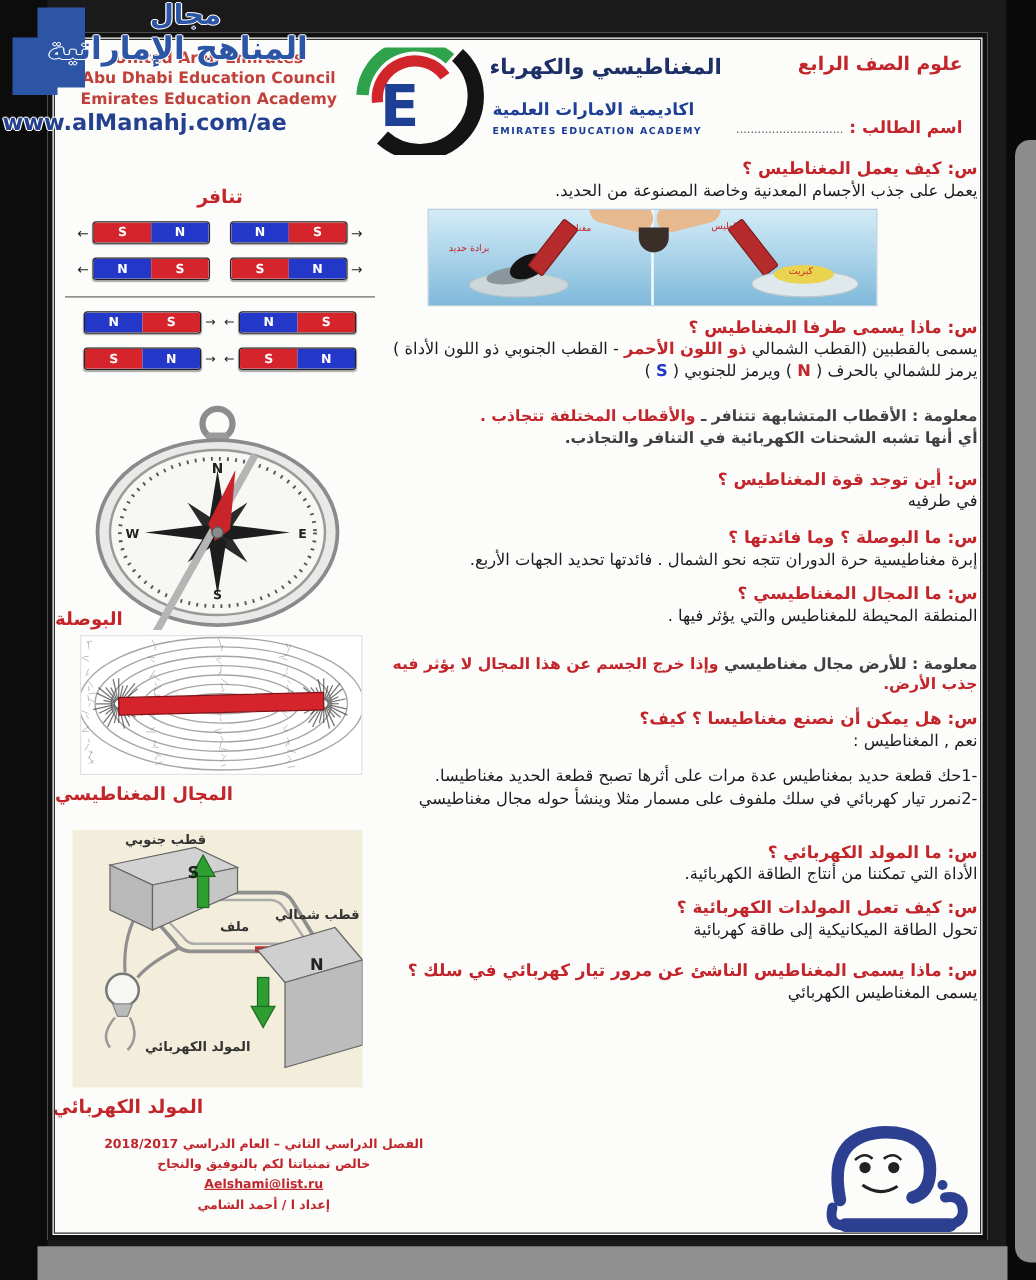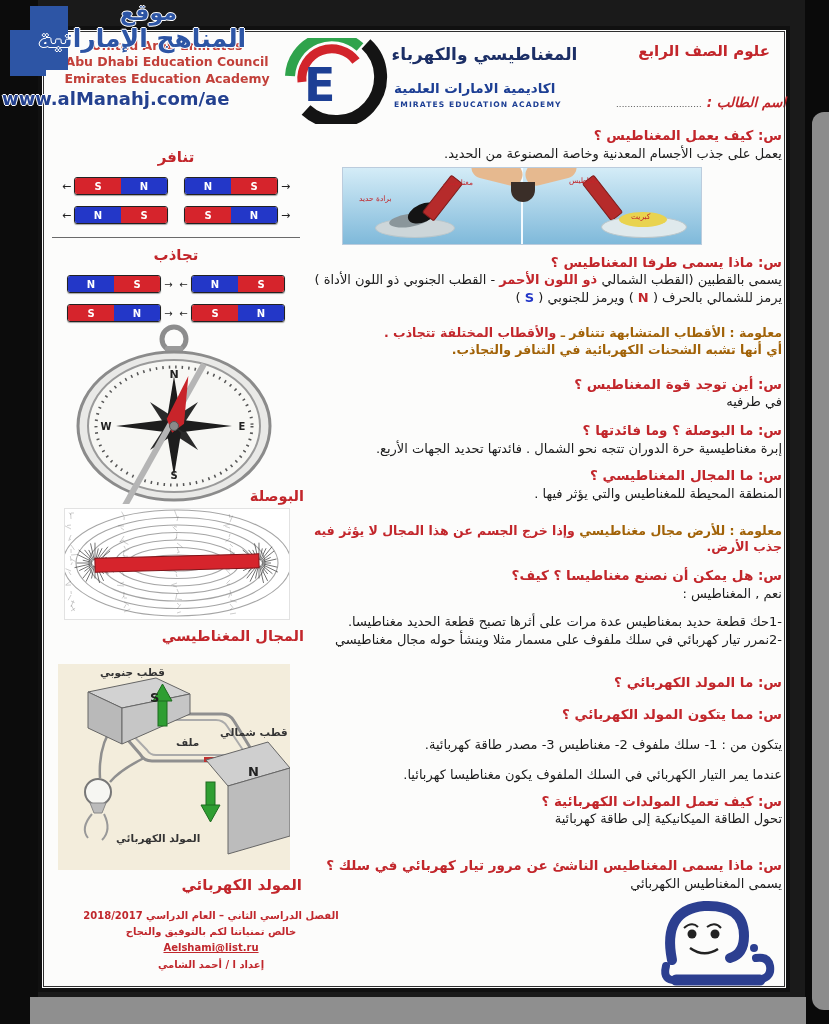--- a/index.html
+++ b/index.html
@@ -8,21 +8,21 @@
   .band-left{position:absolute;left:0;top:0;width:38px;height:100%;background:#0c0c0c;}
   .band-right{position:absolute;right:0;top:0;width:24px;height:100%;background:#0a0a0a;}
   .device-edge{position:absolute;right:0;top:112px;width:17px;height:898px;background:#8c8c8c;border-radius:12px 0 0 12px;}
   .band-bottom{position:absolute;left:30px;top:997px;width:776px;height:27px;background:#8f8f8f;}
   
   .page{position:absolute;left:38px;top:26px;width:752px;height:966px;background:#fcfcfb;border:4px solid #101010;box-sizing:border-box;}
   .page::after{content:"";position:absolute;inset:1px;border:1.5px solid #2f2f2f;pointer-events:none;}
   .abs{position:absolute;}
   
   .grade{right:16px;top:12px;font-weight:bold;color:#c2262b;font-size:15px;direction:rtl;}
-  .student{right:0;top:64px;direction:rtl;color:#c2262b;font-weight:bold;font-size:13.5px;white-space:nowrap;font-style:italic;}
+  .student{right:16px;top:64px;direction:rtl;color:#c2262b;font-weight:bold;font-size:13.5px;white-space:nowrap;}
   .student .dots{color:#555;font-size:9px;letter-spacing:1px;font-weight:normal;}
   .doc-title{left:330px;top:14px;width:225px;text-align:center;font-weight:bold;font-size:17px;color:#1c2f66;}
   .logo{left:238px;top:8px;width:115px;height:86px;}
   .logo .eletter{position:absolute;left:24px;top:24px;font-size:46px;font-weight:900;color:#1d3f94;line-height:1;}
   .academy-ar{left:352px;top:50px;width:190px;font-size:13.5px;font-weight:bold;color:#1d3f94;direction:rtl;text-align:left;}
   .academy-en{left:352px;top:70px;width:220px;font-size:7.6px;font-weight:bold;color:#1d3f94;letter-spacing:1.1px;}
   .council{left:15px;top:8px;width:220px;text-align:center;color:#c2403a;font-weight:bold;font-size:12.5px;line-height:1.3;}
   
   .plus1{position:absolute;left:30px;top:6px;width:38px;height:64px;background:#2d55a5;z-index:9;}
   .plus2{position:absolute;left:10px;top:30px;width:36px;height:46px;background:#2d55a5;z-index:9;}
@@ -35,35 +35,35 @@
   
   .magdiag{left:8px;top:118px;width:252px;}
   .mag-title{text-align:center;color:#c2262b;font-weight:bold;font-size:15px;}
   .mag-row{display:flex;align-items:center;justify-content:center;margin-top:11px;}
   .magnet{display:flex;border:1px solid #222;border-radius:3px;overflow:hidden;box-shadow:0 1px 1px rgba(0,0,0,.35);}
   .mag-half{width:46px;height:16px;color:#fff;font-size:10px;font-weight:bold;display:flex;align-items:center;justify-content:center;}
   .mag-arrow{font-size:11px;color:#222;width:15px;text-align:center;}
   .mag-gap{width:16px;}
   .mag-mid{width:15px;font-size:10px;color:#222;text-align:center;}
   .mag-divider{border-top:1.5px solid #6a6a6a;margin:13px 2px 8px;}
-  .side-label{width:260px;text-align:right;color:#c2262b;font-weight:bold;font-size:14.5px;direction:rtl;}
+  .side-label{width:260px;text-align:left;color:#c2262b;font-weight:bold;font-size:14.5px;direction:rtl;}
   .compass-wrap{left:22px;top:294px;width:220px;height:180px;}
   .field-wrap{left:22px;top:478px;width:224px;height:110px;background:#ffffff;border:1px solid #e2e2e2;}
   .gen-wrap{left:16px;top:634px;width:232px;height:206px;background:#f3eddc;}
   .gen-label-ar{position:absolute;font-size:10.5px;font-weight:bold;color:#333;direction:rtl;white-space:nowrap;}
   .pfooter{left:6px;top:878px;width:326px;text-align:center;color:#c0272c;font-weight:bold;font-size:10px;line-height:1.62;direction:rtl;}
   .pfooter a{color:#c0272c;}
   .mascot{left:600px;top:866px;width:140px;height:95px;}
   .sr{position:absolute;opacity:0;font-size:2px;}
   
   .main{position:absolute;left:258px;top:96px;width:482px;direction:rtl;text-align:right;line-height:1.38;}
   .q{font-weight:bold;color:#c2262b;font-size:13.5px;}
   .a{color:#1b1b1b;font-size:13px;}
   .info{font-size:12.5px;font-weight:bold;line-height:1.35;}
-  .green{color:#a16207;}
+  .green{color:#404040;}
   .redtxt{color:#c2262b;}
   .bluetxt{color:#2337c8;font-weight:bold;}
   .redletter{color:#c2262b;font-weight:bold;}
   
   .photo{position:relative;width:358px;height:76px;margin:4px 80px 6px 0;background:linear-gradient(#d4ecf7,#7fb9da);overflow:hidden;border:1px solid #bcd;}
   .photo .divider{position:absolute;left:178px;top:0;width:2px;height:100%;background:#f4fbff;}
   .ph-label{position:absolute;font-size:7.5px;color:#c2262b;direction:rtl;white-space:nowrap;}
   .hand{position:absolute;width:52px;height:22px;background:#e6b98f;border-radius:12px;}
   .magbar{position:absolute;width:13px;height:46px;background:#b62b2b;border:1px solid #7e1d1d;border-radius:2px;}
   .plate{position:absolute;background:#dfe9ec;border:1px solid #b9c6cb;border-radius:50%;}
@@ -130,21 +130,20 @@
         </span>
         <span class="mag-gap"></span>
         <span class="magnet">
           <span class="mag-half" style="background: rgb(214, 36, 44);">S</span>
           <span class="mag-half" style="background: rgb(35, 55, 200);">N</span>
         </span>
         <span class="mag-arrow">→</span>
       </div>
 
       <div class="mag-divider"></div>
-      <div class="mag-title">تجاذب</div>
 
       <div class="mag-row">
         <span class="magnet">
           <span class="mag-half" style="background: rgb(35, 55, 200);">N</span>
           <span class="mag-half" style="background: rgb(214, 36, 44);">S</span>
         </span>
         <span class="mag-mid">→</span>
         <span class="mag-mid">←</span>
         <span class="magnet">
           <span class="mag-half" style="background: rgb(35, 55, 200);">N</span>
@@ -453,34 +452,30 @@
 
       <div style="margin-top:10px;">
         <div class="q">س: هل يمكن أن نصنع مغناطيسا ؟ كيف؟</div>
         <div class="a">نعم , المغناطيس :</div>
         <div class="a" style="margin-top:10px;">-1حك قطعة حديد بمغناطيس عدة مرات على أثرها تصبح قطعة الحديد مغناطيسا.</div>
         <div class="a">-2نمرر تيار كهربائي في سلك ملفوف على مسمار مثلا وينشأ حوله مجال مغناطيسي</div>
       </div>
 
       <div style="margin-top:24px;">
         <div class="q">س: ما المولد الكهربائي ؟</div>
-      </div>
-
-      <div style="margin-top:14px;">
-        <div class="q">س: مما يتكون المولد الكهربائي ؟</div>
-        <div class="a" style="margin-top:12px;">يتكون من : 1- سلك ملفوف 2- مغناطيس 3- مصدر طاقة كهربائية.</div>
-        <div class="a" style="margin-top:12px;">عندما يمر التيار الكهربائي في السلك الملفوف يكون مغناطيسا كهربائيا.</div>
-      </div>
+        <div class="a">الأداة التي تمكننا من أنتاج الطاقة الكهربائية.</div>
+      </div>
+
 
       <div style="margin-top:8px;">
         <div class="q">س: كيف تعمل المولدات الكهربائية ؟</div>
         <div class="a">تحول الطاقة الميكانيكية إلى طاقة كهربائية</div>
       </div>
 
-      <div style="margin-top:28px;">
+      <div style="margin-top:14px;">
         <div class="q">س: ماذا يسمى المغناطيس الناشئ عن مرور تيار كهربائي في سلك ؟</div>
         <div class="a">يسمى المغناطيس الكهربائي</div>
       </div>
     </div>
 
     <div class="abs mascot">
       <svg width="140" height="95" viewBox="0 0 140 95">
         <g stroke="#2c3f90" fill="none" stroke-linecap="round">
           <path d="M30,64 Q20,14 62,10 Q102,8 102,40 Q102,58 88,62" stroke-width="10"></path>
           <path d="M34,84 L118,84" stroke-width="11"></path>
@@ -494,17 +489,17 @@
         <path d="M65,31 q8,-6 14,1" stroke="#222" stroke-width="2" fill="none"></path>
         <path d="M48,52 q14,10 28,1" stroke="#222" stroke-width="2.5" fill="none"></path>
       </svg>
       <span class="sr">فكر</span>
     </div>
 
   </div>
 
   <div class="plus1"></div>
   <div class="plus2"></div>
-  <div class="wm wm1">موقع</div>
+  <div class="wm wm1">مجال</div>
   <div class="wm wm2">المناهج الإماراتية</div>
   <a href="#" class="wm-url">www.alManahj.com/ae</a>
 
 </div>
 
 </body></html>

